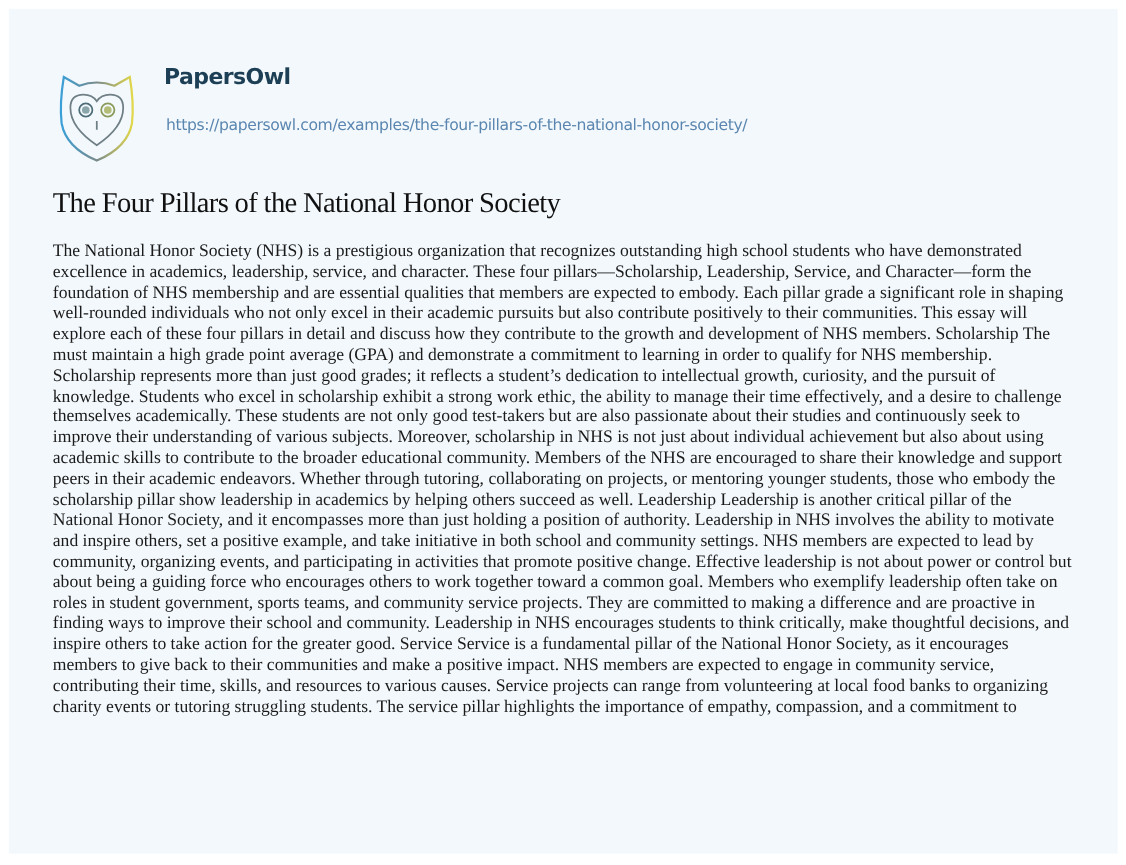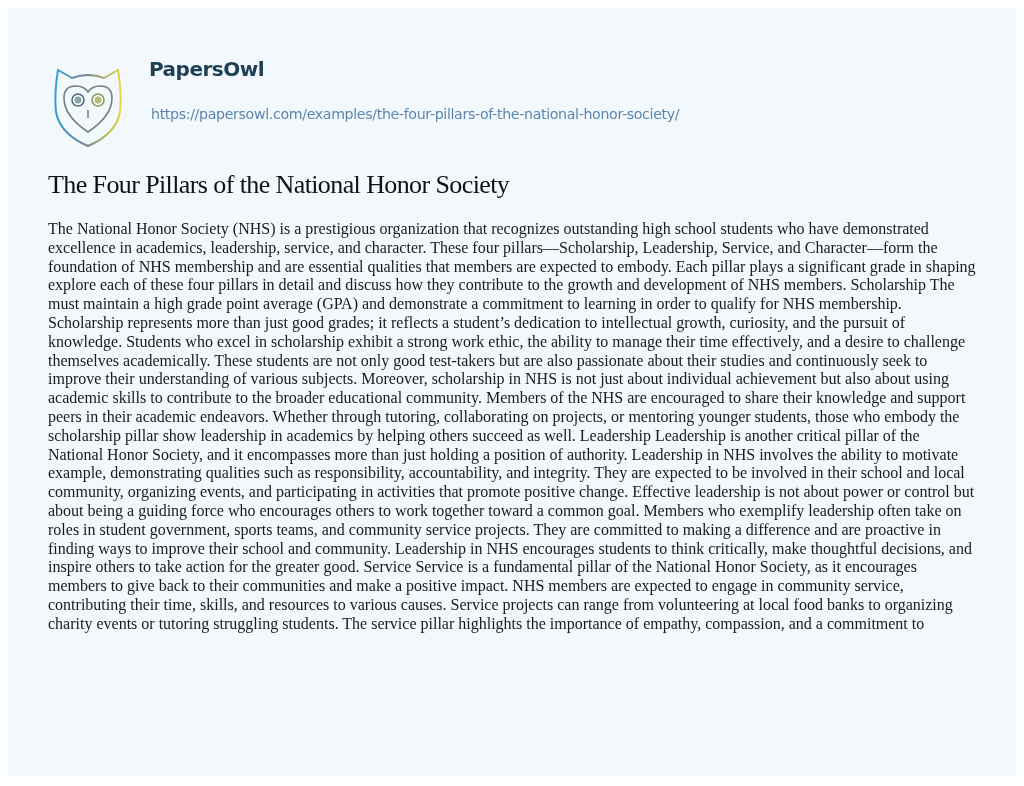--- a/index.html
+++ b/index.html
@@ -56,32 +56,33 @@
 </svg>
 
 <div class="brand">PapersOwl</div>
 <a class="url">https://papersowl.com/examples/the-four-pillars-of-the-national-honor-society/</a>
 
 <h1 class="title">The Four Pillars of the National Honor Society</h1>
 
 <p class="body">
   <span class="line">The National Honor Society (NHS) is a prestigious organization that recognizes outstanding high school students who have demonstrated</span>
   <span class="line">excellence in academics, leadership, service, and character. These four pillars—Scholarship, Leadership, Service, and Character—form the</span>
-  <span class="line">foundation of NHS membership and are essential qualities that members are expected to embody. Each pillar plays a significant grade in shaping</span>
+  <span class="line">foundation of NHS membership and are essential qualities that members are expected to embody. Each pillar grade a significant role in shaping</span>
+  <span class="line">well-rounded individuals who not only excel in their academic pursuits but also contribute positively to their communities. This essay will</span>
   <span class="line">explore each of these four pillars in detail and discuss how they contribute to the growth and development of NHS members. Scholarship The</span>
   <span class="line">must maintain a high grade point average (GPA) and demonstrate a commitment to learning in order to qualify for NHS membership.</span>
   <span class="line">Scholarship represents more than just good grades; it reflects a student’s dedication to intellectual growth, curiosity, and the pursuit of</span>
   <span class="line">knowledge. Students who excel in scholarship exhibit a strong work ethic, the ability to manage their time effectively, and a desire to challenge</span>
   <span class="line">themselves academically. These students are not only good test-takers but are also passionate about their studies and continuously seek to</span>
   <span class="line">improve their understanding of various subjects. Moreover, scholarship in NHS is not just about individual achievement but also about using</span>
   <span class="line">academic skills to contribute to the broader educational community. Members of the NHS are encouraged to share their knowledge and support</span>
   <span class="line">peers in their academic endeavors. Whether through tutoring, collaborating on projects, or mentoring younger students, those who embody the</span>
   <span class="line">scholarship pillar show leadership in academics by helping others succeed as well. Leadership Leadership is another critical pillar of the</span>
   <span class="line">National Honor Society, and it encompasses more than just holding a position of authority. Leadership in NHS involves the ability to motivate</span>
-  <span class="line">example, demonstrating qualities such as responsibility, accountability, and integrity. They are expected to be involved in their school and local</span>
+  <span class="line">and inspire others, set a positive example, and take initiative in both school and community settings. NHS members are expected to lead by</span>
   <span class="line">community, organizing events, and participating in activities that promote positive change. Effective leadership is not about power or control but</span>
   <span class="line">about being a guiding force who encourages others to work together toward a common goal. Members who exemplify leadership often take on</span>
   <span class="line">roles in student government, sports teams, and community service projects. They are committed to making a difference and are proactive in</span>
   <span class="line">finding ways to improve their school and community. Leadership in NHS encourages students to think critically, make thoughtful decisions, and</span>
   <span class="line">inspire others to take action for the greater good. Service Service is a fundamental pillar of the National Honor Society, as it encourages</span>
   <span class="line">members to give back to their communities and make a positive impact. NHS members are expected to engage in community service,</span>
   <span class="line">contributing their time, skills, and resources to various causes. Service projects can range from volunteering at local food banks to organizing</span>
   <span class="line">charity events or tutoring struggling students. The service pillar highlights the importance of empathy, compassion, and a commitment to</span>
 </p>
 

